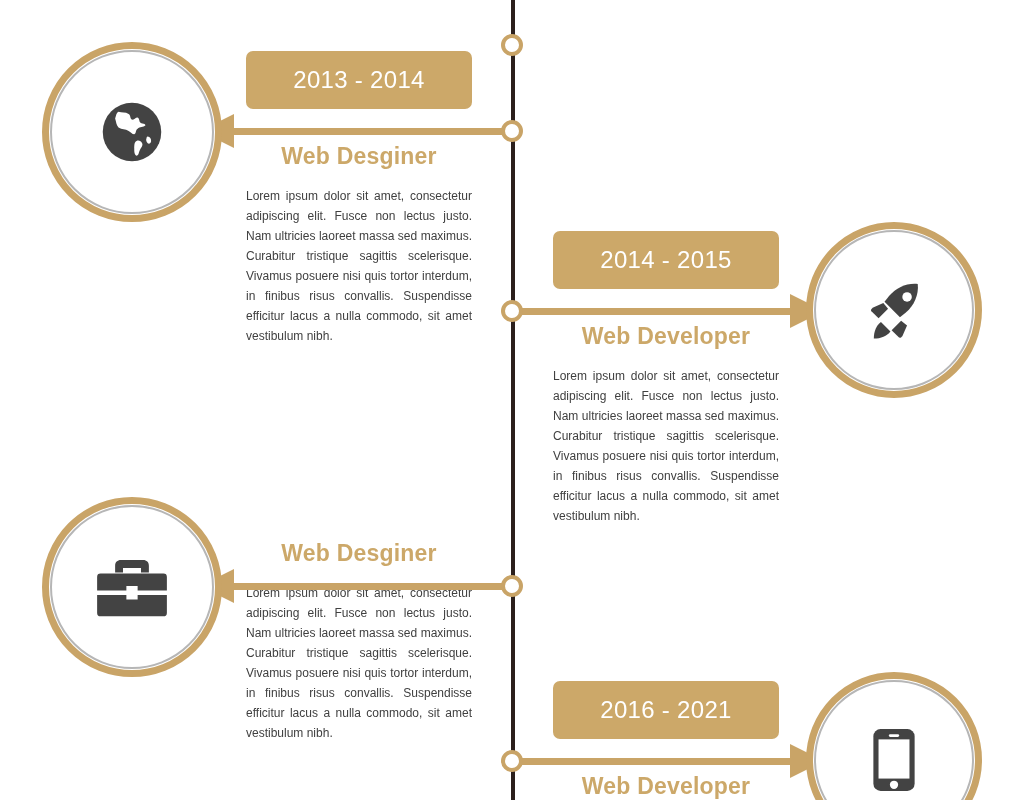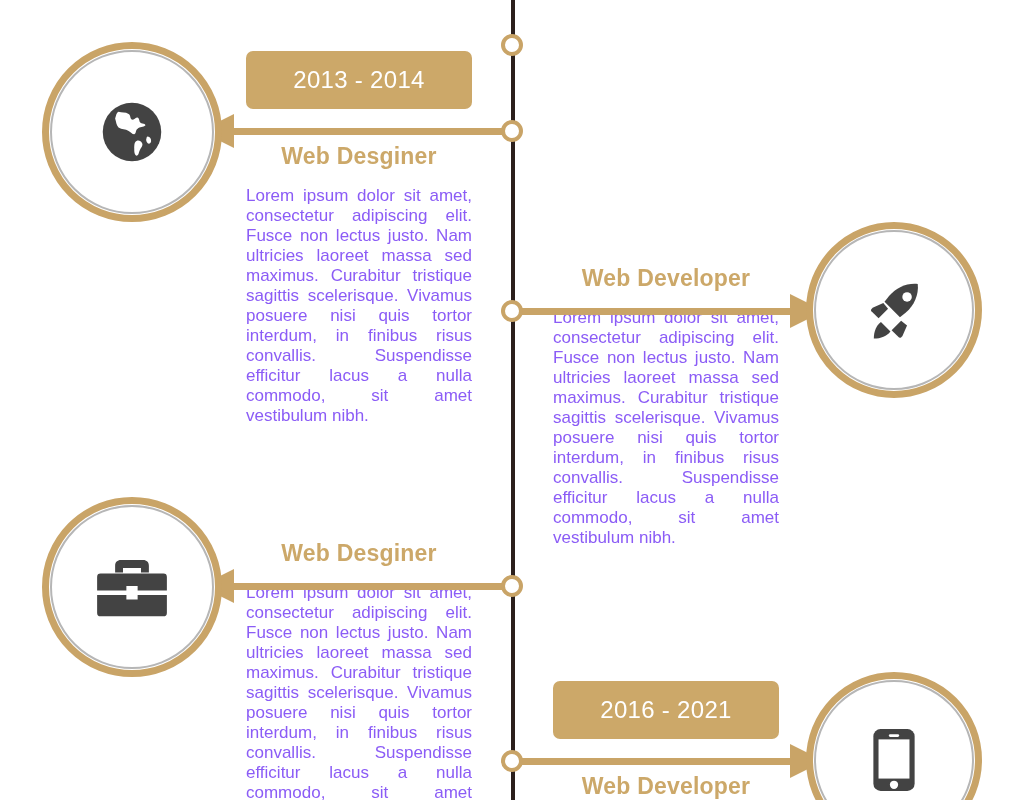--- a/index.html
+++ b/index.html
@@ -115,22 +115,22 @@
   .entry-title {
     color: #cca869;
     font-size: 23px;
     font-weight: bold;
     text-align: center;
     margin: 0;
     letter-spacing: 0.2px;
   }
 
   .entry-body {
-    color: #8b5cf6;
-    font-size: 17px;
+    color: #404040;
+    font-size: 12px;
     line-height: 20px;
     text-align: justify;
     margin: 0;
   }
 </style>
 </head>
 <body>
 
 <div id="timeline-root">
 
@@ -166,20 +166,21 @@
         <path d="M21 42c-4 3-6 8-6 14 6 0 11-2 14-6l-8-8z"></path>
       </g>
       <circle cx="43" cy="21" r="4" fill="#ffffff"></circle>
     </svg>
   </div>
   <div class="arm-flare right" style="left:790px; top:294px;"></div>
   <div class="arm" style="left:512px; top:308px; width:286px;"></div>
   <div class="dot" style="left:501px; top:300px;"></div>
 
   <div class="entry right" style="left:553px; top:231px;">
+    <span class="date-badge">2014 - 2015</span>
     <h3 class="entry-title" style="margin-top:34px;">Web Developer</h3>
     <p class="entry-body" style="margin-top:16px;">Lorem ipsum dolor sit amet, consectetur adipiscing elit. Fusce non lectus justo. Nam ultricies laoreet massa sed maximus. Curabitur tristique sagittis scelerisque. Vivamus posuere nisi quis tortor interdum, in finibus risus convallis. Suspendisse efficitur lacus a nulla commodo, sit amet vestibulum nibh.</p>
   </div>
 
   <div class="icon-circle" style="left:42px; top:497px; width:180px; height:180px;">
     <span class="inner-ring"></span>
     <svg width="82" height="72" viewBox="0 0 72 64">
       <g fill="#434343">
         <path d="M26 8h20c3 0 5 2 5 5v6h-7v-4H28v4h-7v-6c0-3 2-5 5-5z"></path>
         <path d="M8 20h56c2 0 3 1 3 3v12H41v-4H31v4H5V23c0-2 1-3 3-3z"></path>

